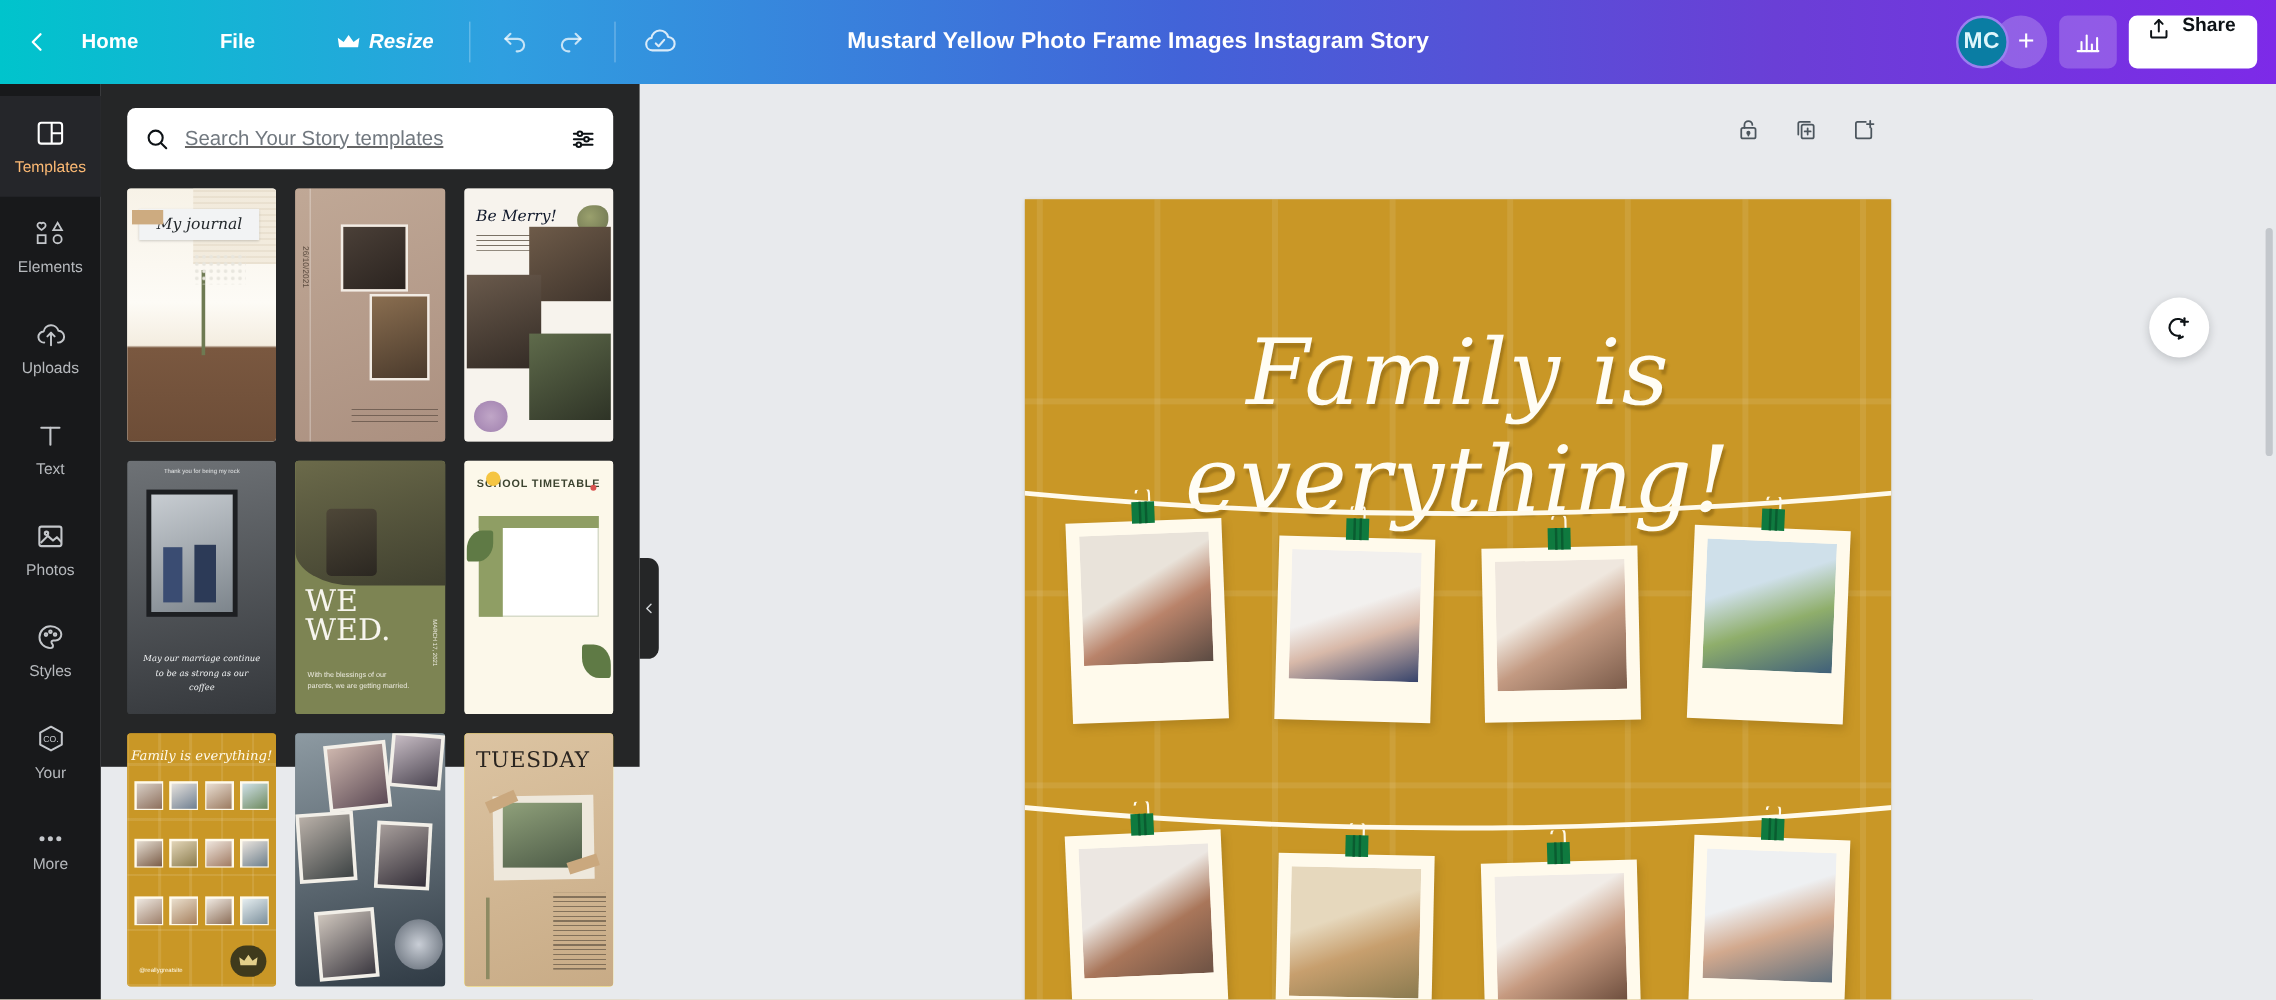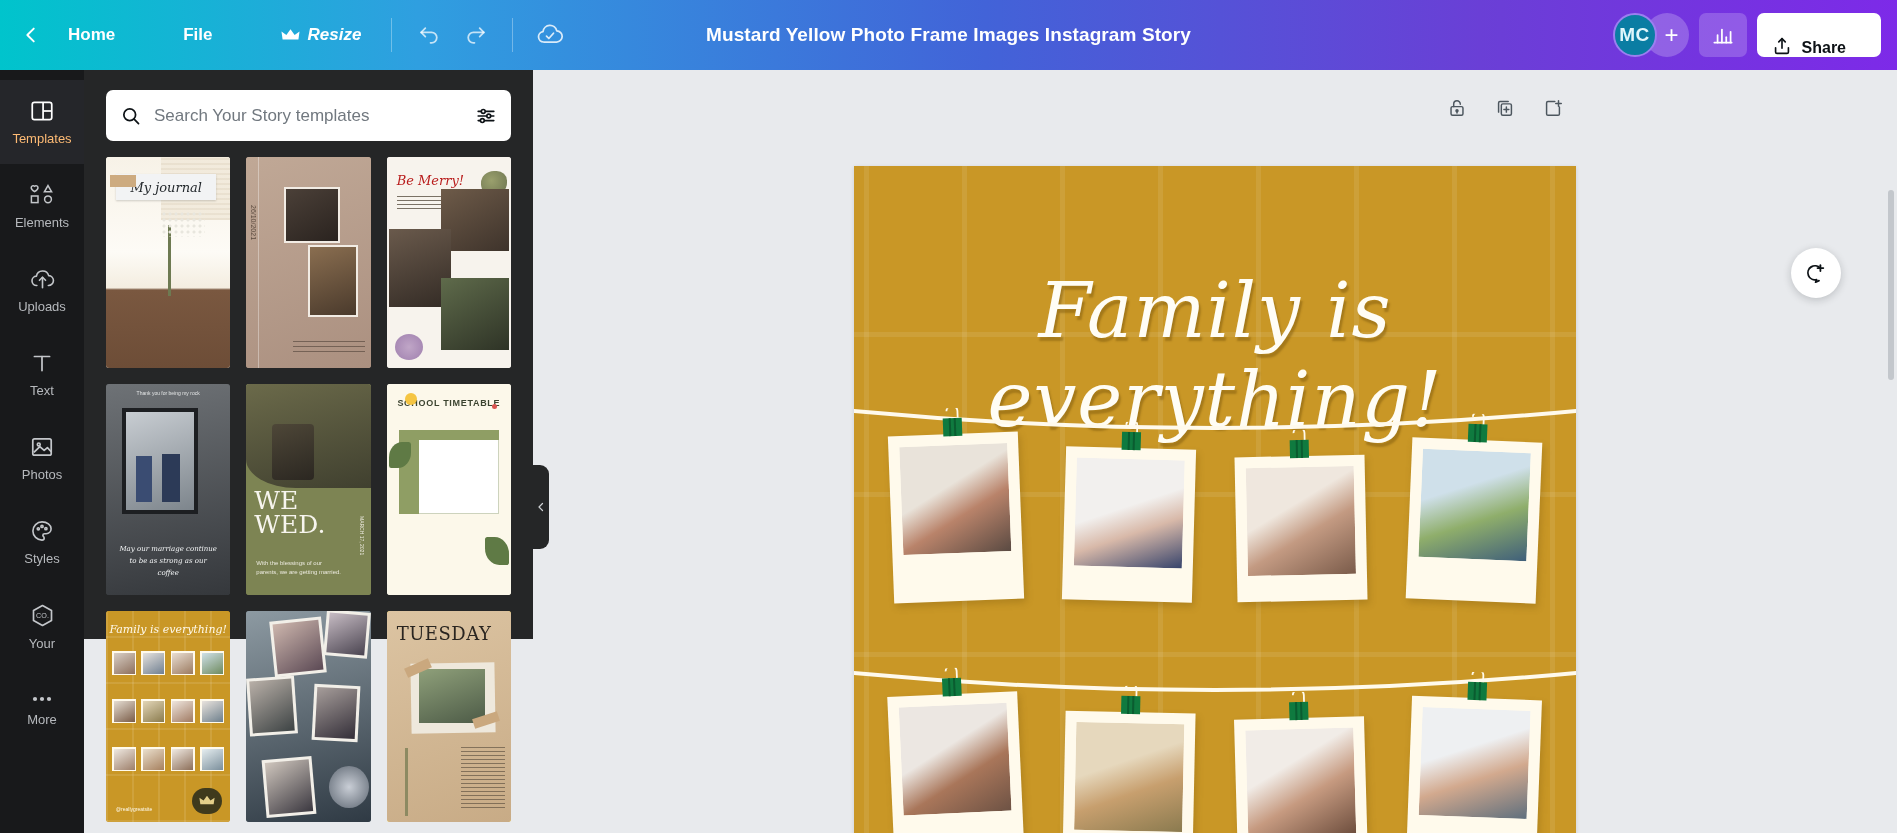--- a/index.html
+++ b/index.html
@@ -55,22 +55,22 @@
     color: #fff; font-size: 24px; font-weight: 300; cursor: pointer; z-index: 1;
     padding-left: 10px;
   }
   .chart-btn {
     width: 48px; height: 44px; border-radius: 7px;
     background: rgba(255,255,255,.2);
     display: flex; align-items: center; justify-content: center; cursor: pointer;
   }
   .share-btn {
     height: 44px; background: #fff; color: #0d1216;
-    border-radius: 7px; padding: 0 35px 0 14px;
-    display: flex; align-items: flex-end; gap: 9px;
+    border-radius: 7px; padding: 0 18px 0 14px;
+    display: flex; align-items: flex-start; gap: 9px;
     font-size: 16px; font-weight: bold; cursor: pointer;
   }
 
   
   .rail {
     position: absolute; top: 70px; left: 0; width: 84px; height: 763px;
     background: #18191b; z-index: 30;
     display: flex; flex-direction: column; align-items: center; padding-top: 10px;
   }
   .rail-item {
@@ -78,21 +78,21 @@
     align-items: center; justify-content: center; gap: 7px;
     color: #b6b9bd; font-size: 13px; cursor: pointer;
   }
   .rail-item.active { background: #25262a; color: #fdba74; }
   .rail-item.active svg { stroke: #fff; }
   .rail-item svg { stroke: #c3c6ca; }
 
   
   .panel {
     position: absolute; top: 70px; left: 84px; width: 449px; height: 569px;
-    background: #252627; z-index: 25; border-radius: 0 0 0 0;
+    background: #252627; z-index: 25; border-radius: 0 0 0 0; text-decoration: underline;
   }
   .search-wrap { padding: 20px 22px 12px 22px; }
   .search-box {
     height: 51px; background: #fff; border-radius: 7px;
     display: flex; align-items: center; padding: 0 14px; gap: 12px;
     cursor: text;
   }
   .search-input {
     flex: 1; border: none; outline: none; font-size: 17px;
     color: #5b6268; font-family: "Liberation Sans", sans-serif; background: transparent;
@@ -378,21 +378,21 @@
         <div style="position:absolute;inset:0;background:linear-gradient(160deg,#c0a896,#ab9080);"></div>
         <div style="position:absolute;left:12px;top:0;bottom:0;width:1px;background:rgba(255,255,255,.35);"></div>
         <div style="position:absolute;left:4px;top:48px;font-size:7px;color:#5c4c40;writing-mode:vertical-rl;">26/10/2021</div>
         <div style="position:absolute;left:38px;top:30px;width:56px;height:56px;background:linear-gradient(150deg,#4b4038,#2a231f);border:2px solid #f2ece4;"></div>
         <div style="position:absolute;left:62px;top:88px;width:50px;height:72px;background:linear-gradient(160deg,#8a6e50,#4a3a2c);border:2px solid #f2ece4;"></div>
         <div style="position:absolute;right:6px;bottom:16px;width:72px;height:14px;background:repeating-linear-gradient(0deg,rgba(60,48,40,.5) 0 1px,transparent 1px 5px);"></div>
       </div>
 
       <div class="tpl" style="background:#f6f2ec;">
         <div style="position:absolute;inset:0;background:#f7f3ed;"></div>
-        <div style="position:absolute;top:16px;left:10px;font-family:'DejaVu Serif',serif;font-style:italic;font-size:13px;color:#b91c1c;text-align:right;">Be Merry!</div>
+        <div style="position:absolute;top:16px;left:10px;font-family:'DejaVu Serif',serif;font-style:italic;font-size:13px;color:#0f172a;text-align:right;">Be Merry!</div>
         <div style="position:absolute;top:38px;left:10px;width:60px;height:14px;background:repeating-linear-gradient(0deg,#7a7165 0 1px,transparent 1px 4px);"></div>
         <div style="position:absolute;right:4px;top:14px;width:26px;height:24px;background:radial-gradient(circle at 40% 40%,#9aa06d,#6d7450);border-radius:50% 40% 50% 45%;"></div>
         <div style="position:absolute;right:2px;top:32px;width:68px;height:62px;background:linear-gradient(150deg,#6e5b49,#3e332b);"></div>
         <div style="position:absolute;left:2px;top:72px;width:62px;height:78px;background:linear-gradient(160deg,#6a5a4c,#332b25);"></div>
         <div style="position:absolute;right:2px;bottom:18px;width:68px;height:72px;background:linear-gradient(150deg,#5f6b4b,#2e3326);"></div>
         <div style="position:absolute;left:8px;bottom:8px;width:28px;height:26px;background:radial-gradient(circle,#c0a6c7,#9f7fae);border-radius:50%;"></div>
       </div>
 
       <div class="tpl" style="background:#3d4044;">
         <div style="position:absolute;inset:0;background:linear-gradient(170deg,#6e7276,#35383c);"></div>

